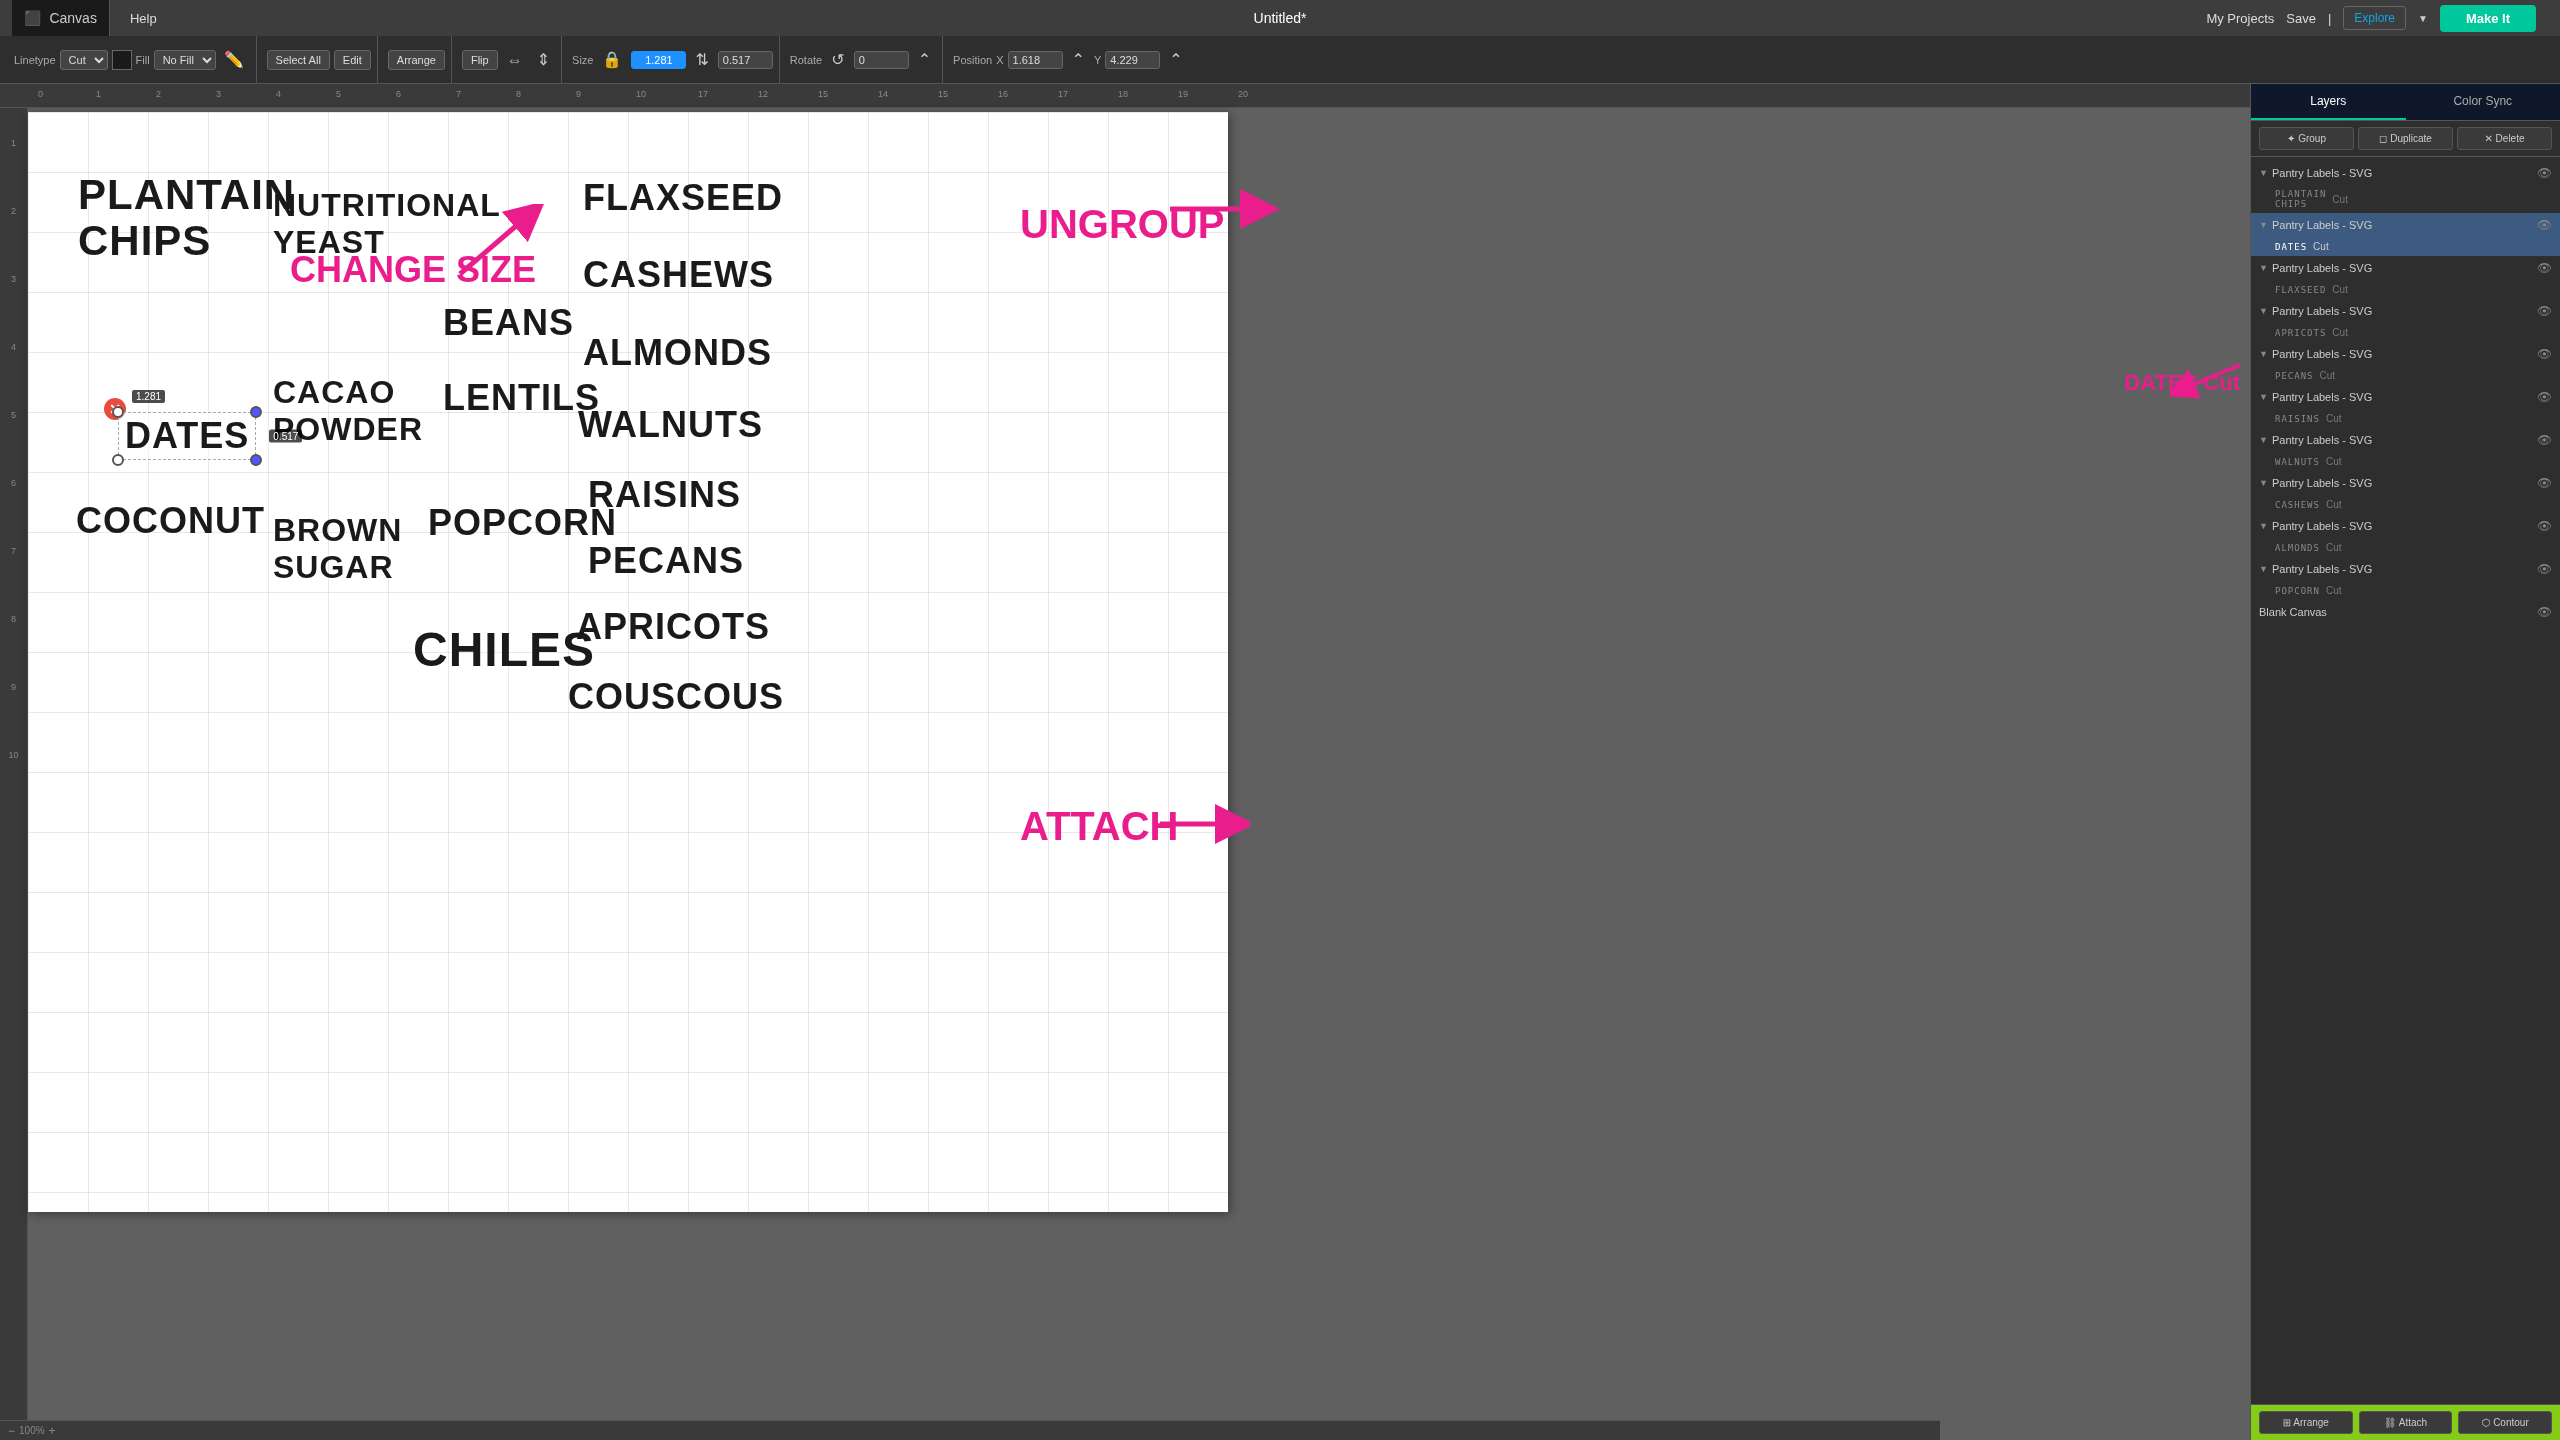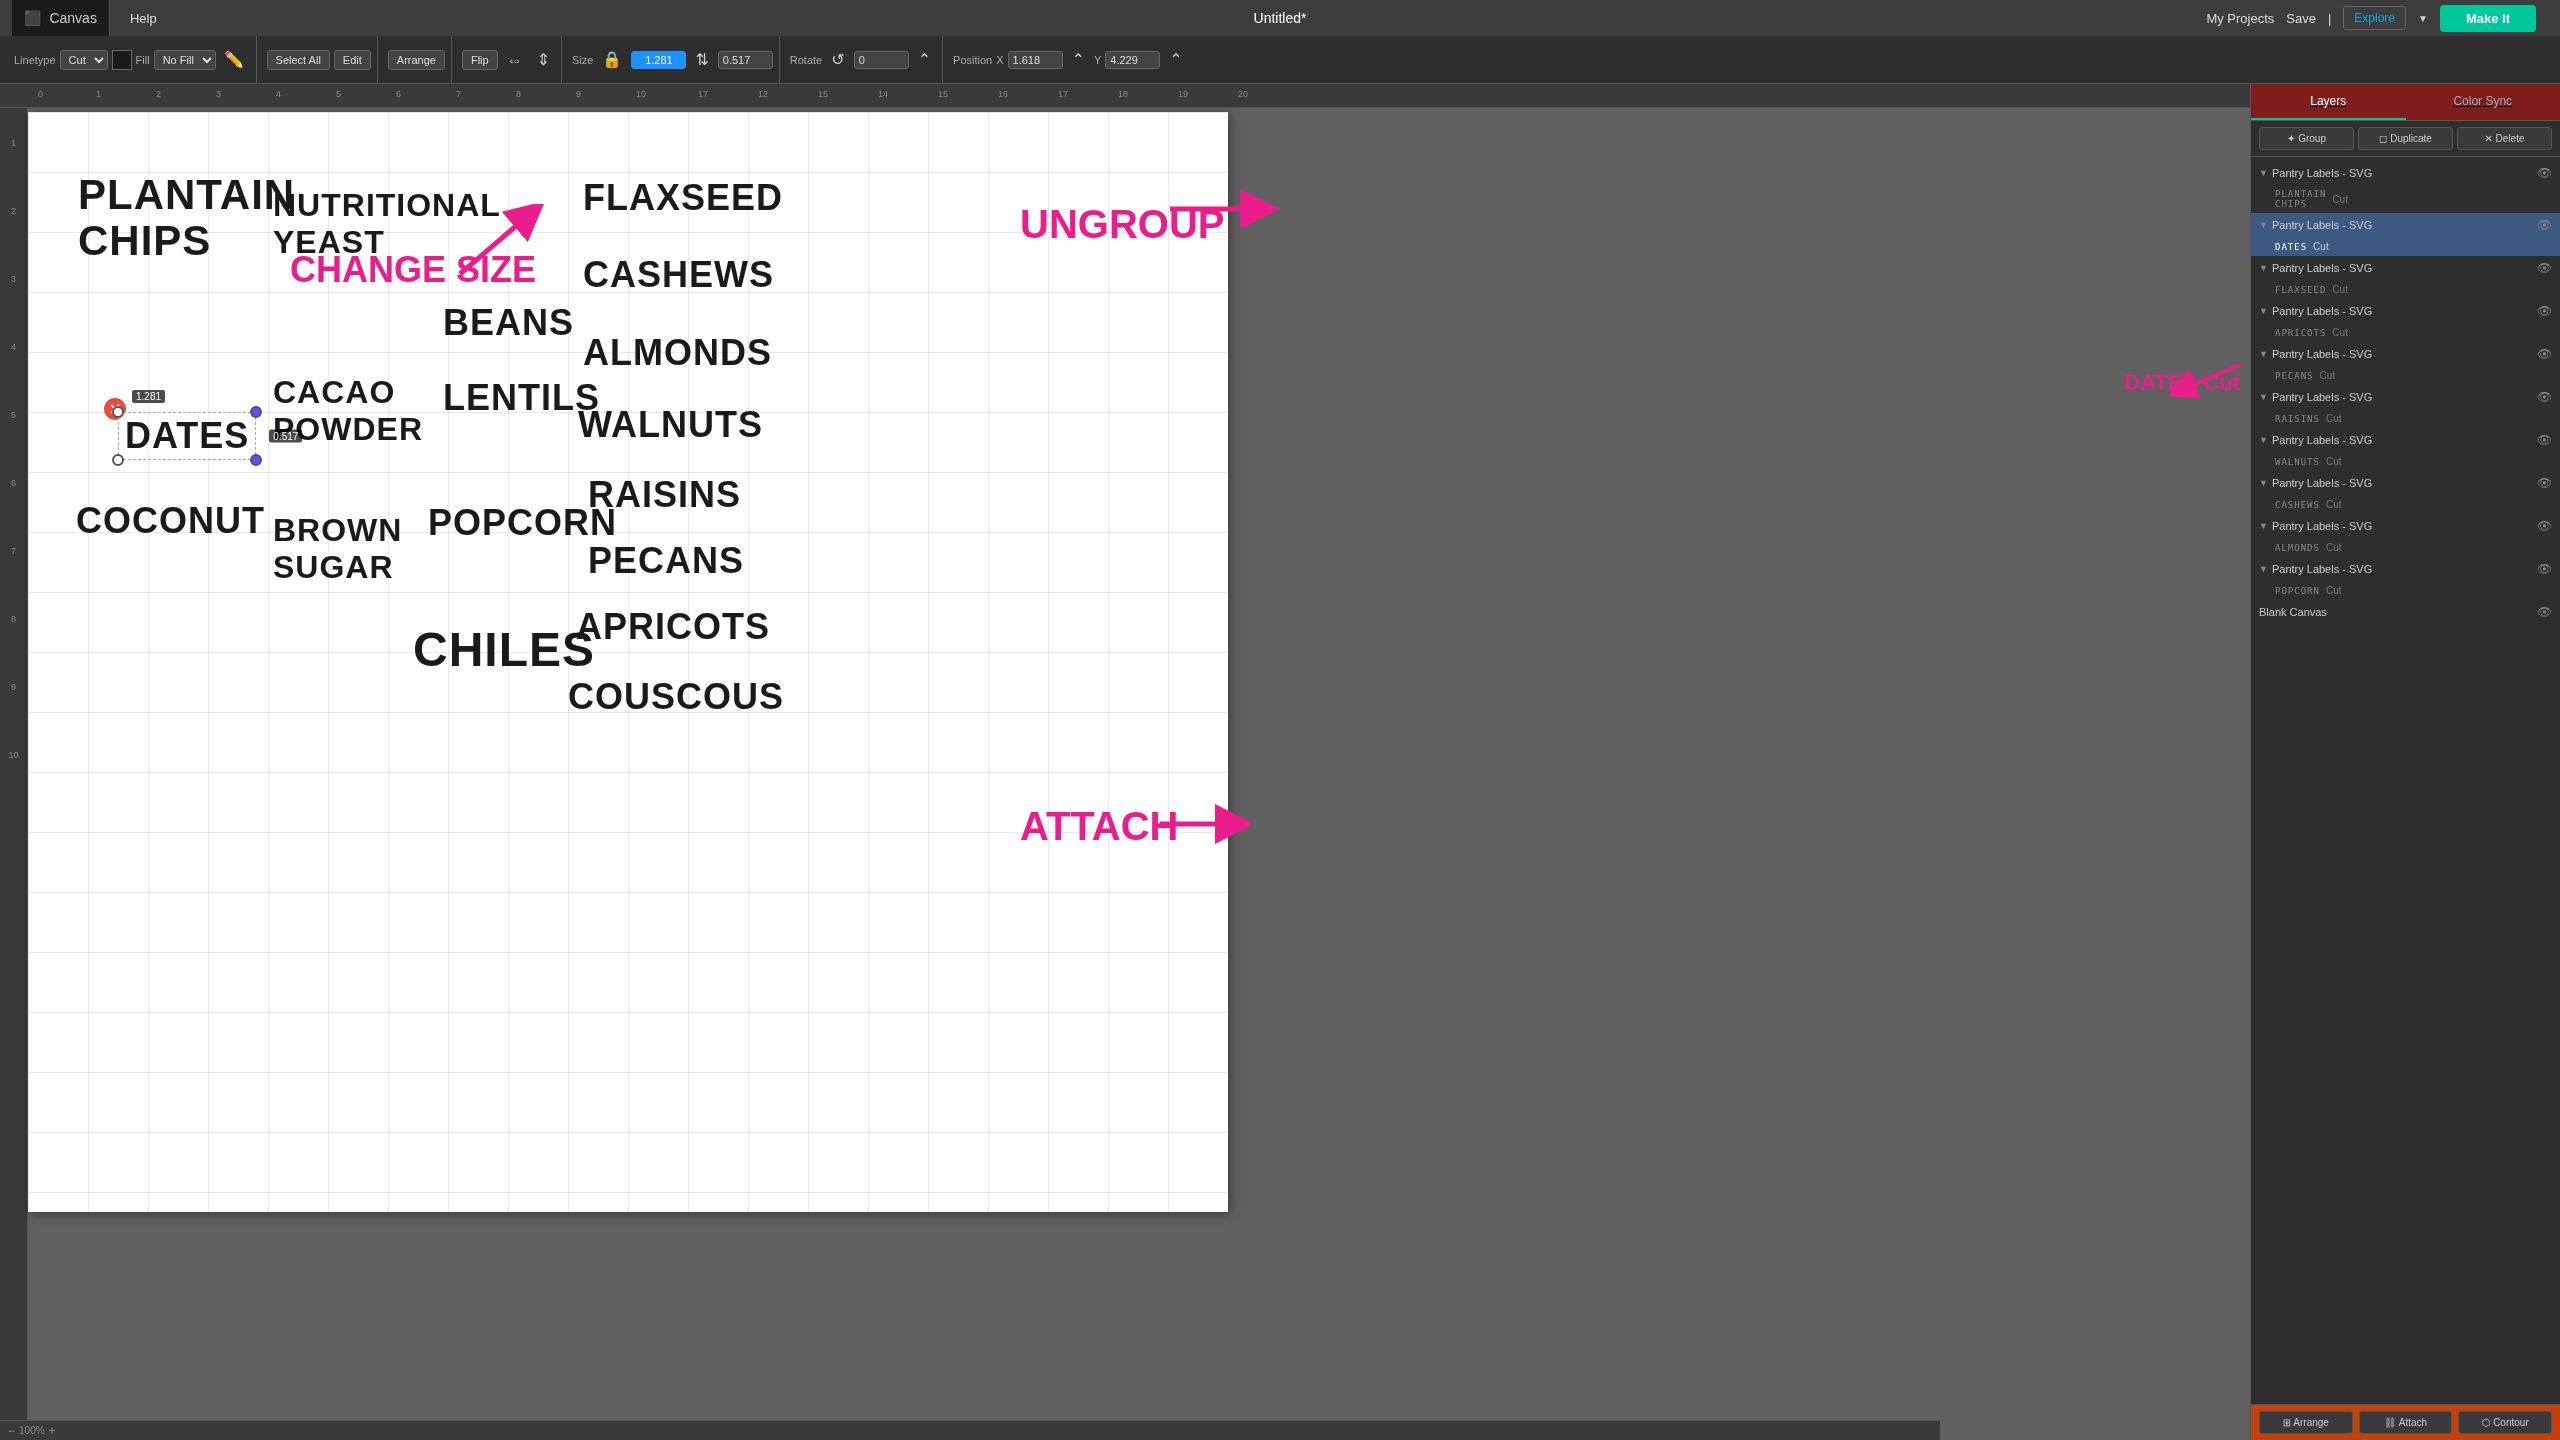--- a/index.html
+++ b/index.html
@@ -148,21 +148,21 @@
       white-space: nowrap;
     }
 
     
     #right-panel {
       width: 310px; background: #2e2e2e; border-left: 1px solid #555;
       display: flex; flex-direction: column;
     }
 
     #panel-tabs {
-      display: flex; background: #7f1d1d; border-bottom: 1px solid #555; text-decoration: underline;
+      display: flex; background: #0f172a; border-bottom: 1px solid #555;
     }
     .panel-tab {
       flex: 1; padding: 10px 8px; text-align: center;
       font-size: 12px; color: #aaa; cursor: pointer; border-bottom: 2px solid transparent;
     }
     .panel-tab.active { color: #fff; border-bottom: 2px solid #00c89c; }
 
     #panel-actions {
       display: flex; gap: 4px; padding: 6px 8px; background: #2e2e2e;
       border-bottom: 1px solid #555;
@@ -188,21 +188,21 @@
       display: flex; align-items: center; padding: 4px 8px 4px 24px;
       color: #aaa; font-size: 10px; gap: 6px;
     }
     .layer-item-name {
       font-size: 9px; color: #888; font-family: monospace;
       text-transform: uppercase; letter-spacing: 1px;
     }
     .layer-item-type { color: #777; font-size: 10px; }
 
     #panel-bottom {
-      padding: 6px 8px; border-top: 1px solid #555; background: #c2410c;
+      padding: 6px 8px; border-top: 1px solid #555; background: #84cc16;
       display: flex; gap: 6px;
     }
     .pb-btn {
       flex: 1; background: #3a3a3a; border: 1px solid #555; color: #ccc;
       font-size: 10px; padding: 5px; border-radius: 3px; cursor: pointer;
       text-align: center;
     }
 
     
     #bottom-bar {

